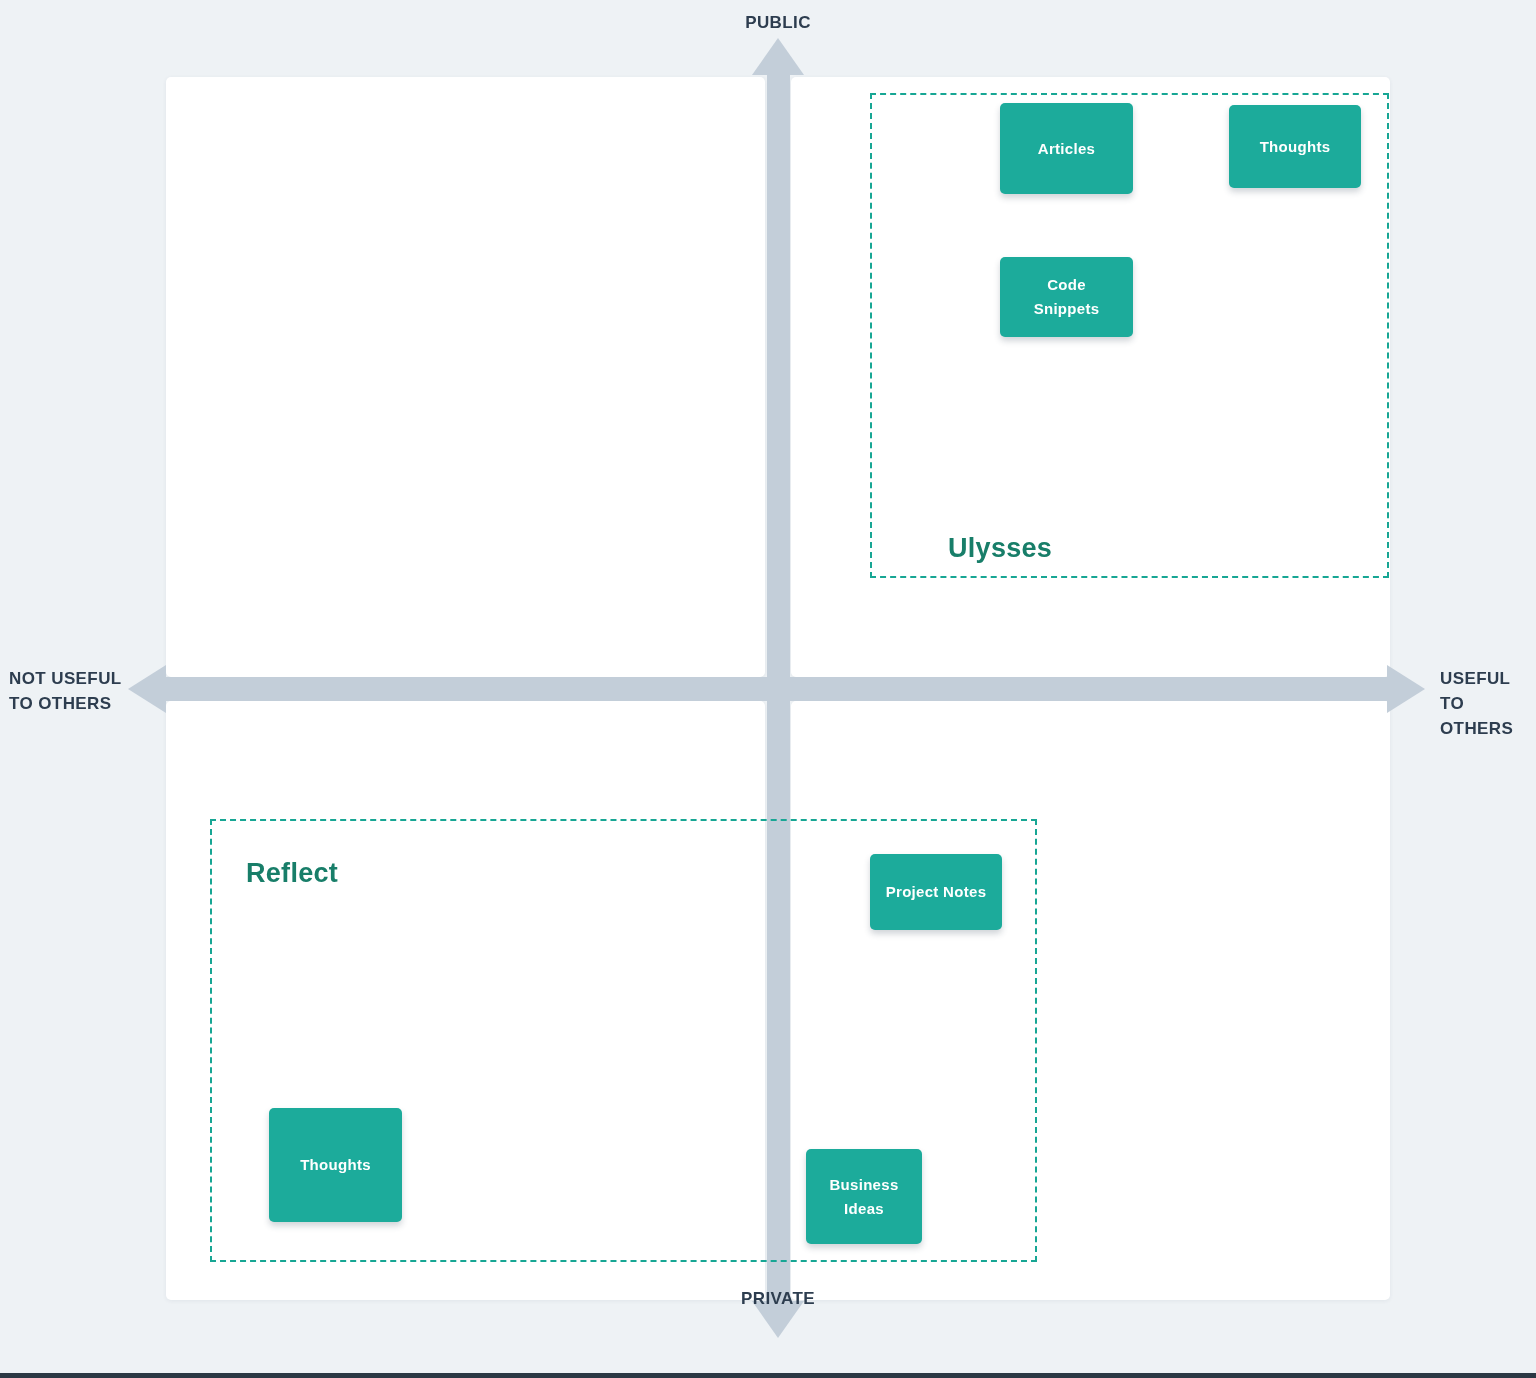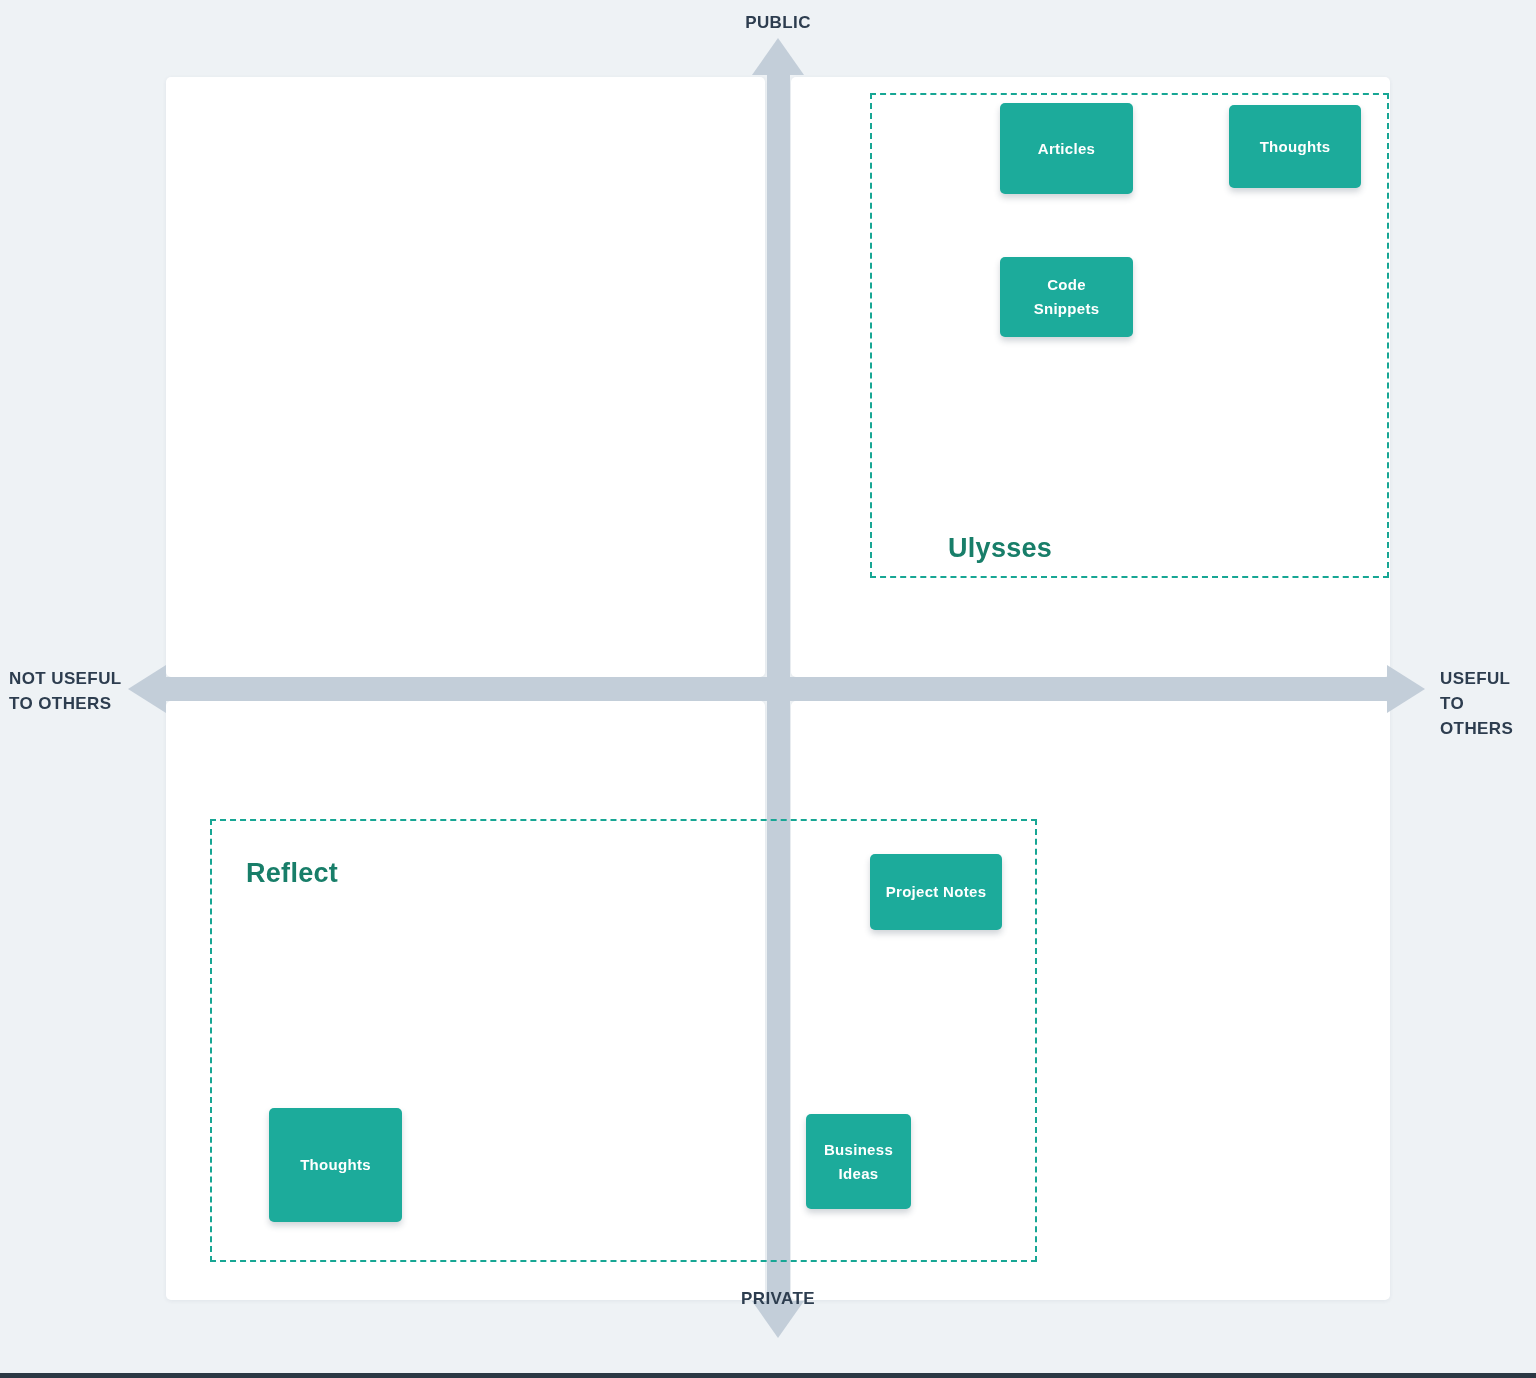--- a/index.html
+++ b/index.html
@@ -119,21 +119,21 @@
     white-space:pre-line;
     z-index:4;
     cursor:pointer;
   }
   .card.articles{left:1000px;top:103px;width:133px;height:91px;}
   .card.tutorials{left:1229px;top:105px;width:132px;height:83px;}
   .card.code-snippets{left:1000px;top:257px;width:133px;height:80px;}
   .card.learning-in-public{left:1097px;top:411px;width:132px;height:97px;}
   .card.project-notes{left:870px;top:854px;width:132px;height:76px;}
   .card.thoughts{left:269px;top:1108px;width:133px;height:114px;}
-  .card.business-ideas{left:806px;top:1114px;width:105px;height:95px;}
+  .card.business-ideas{left:806px;top:1149px;width:116px;height:95px;}
 
   
   .bottom-strip{
     position:absolute;
     left:0;bottom:0;
     width:1536px;height:5px;
     background:var(--bottom-strip);
     z-index:6;
   }
 </style>

